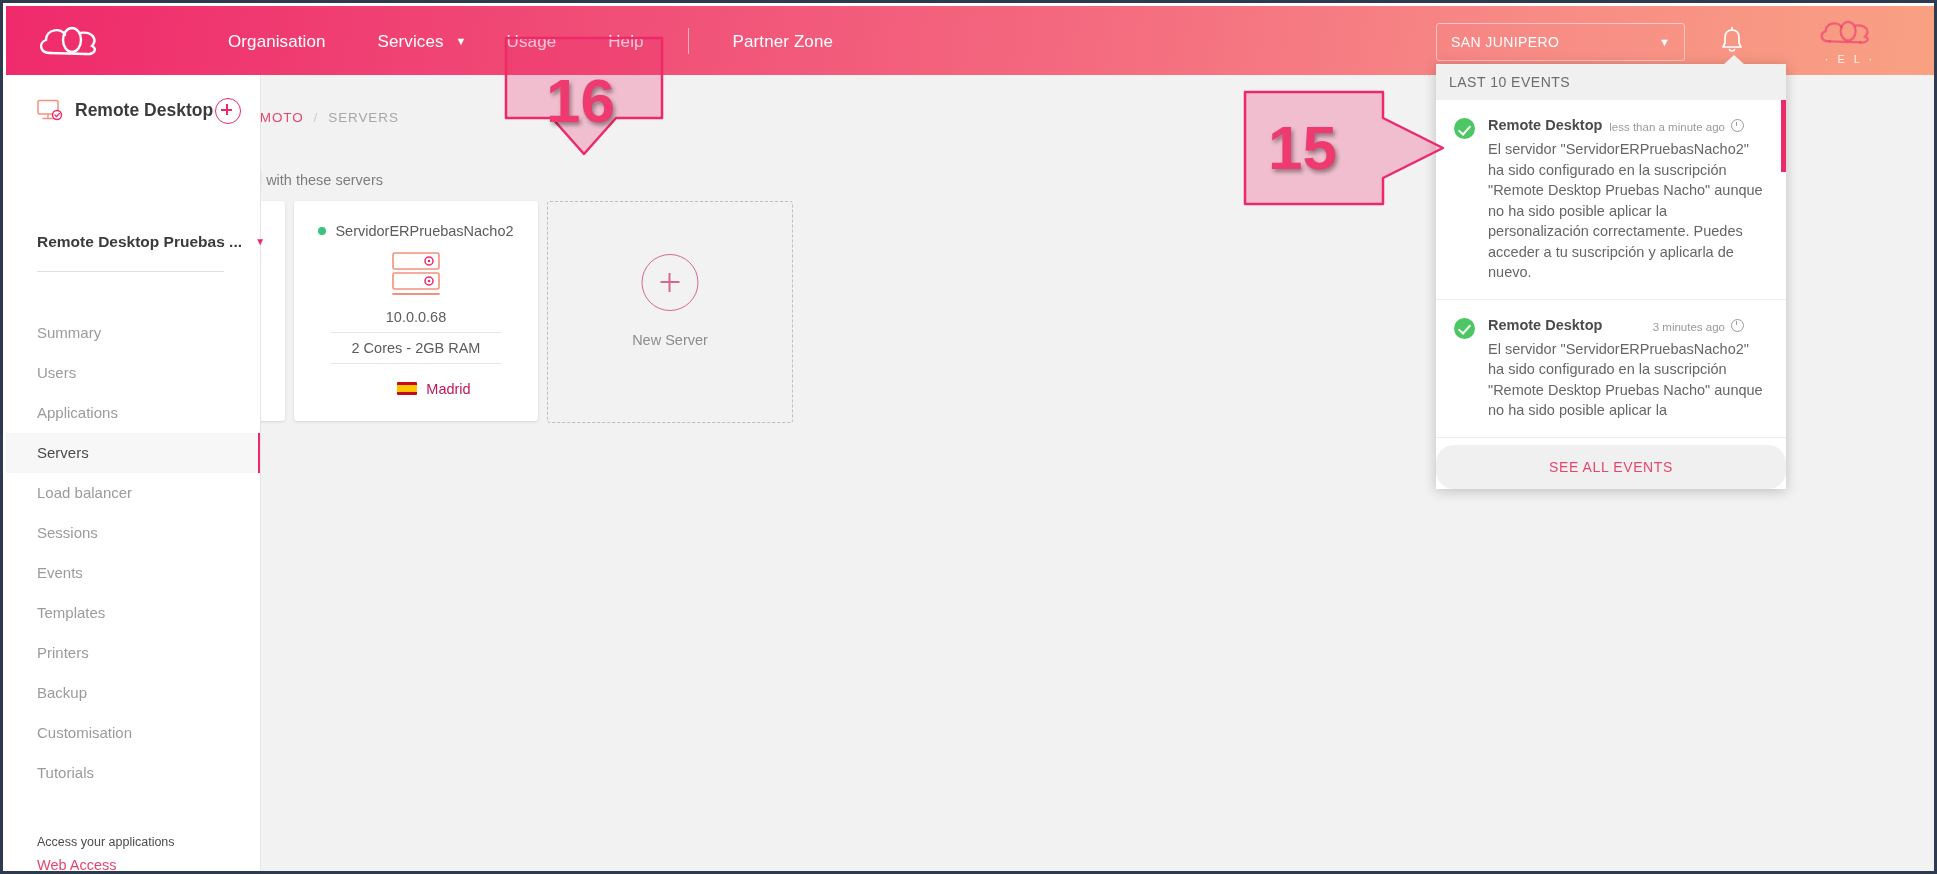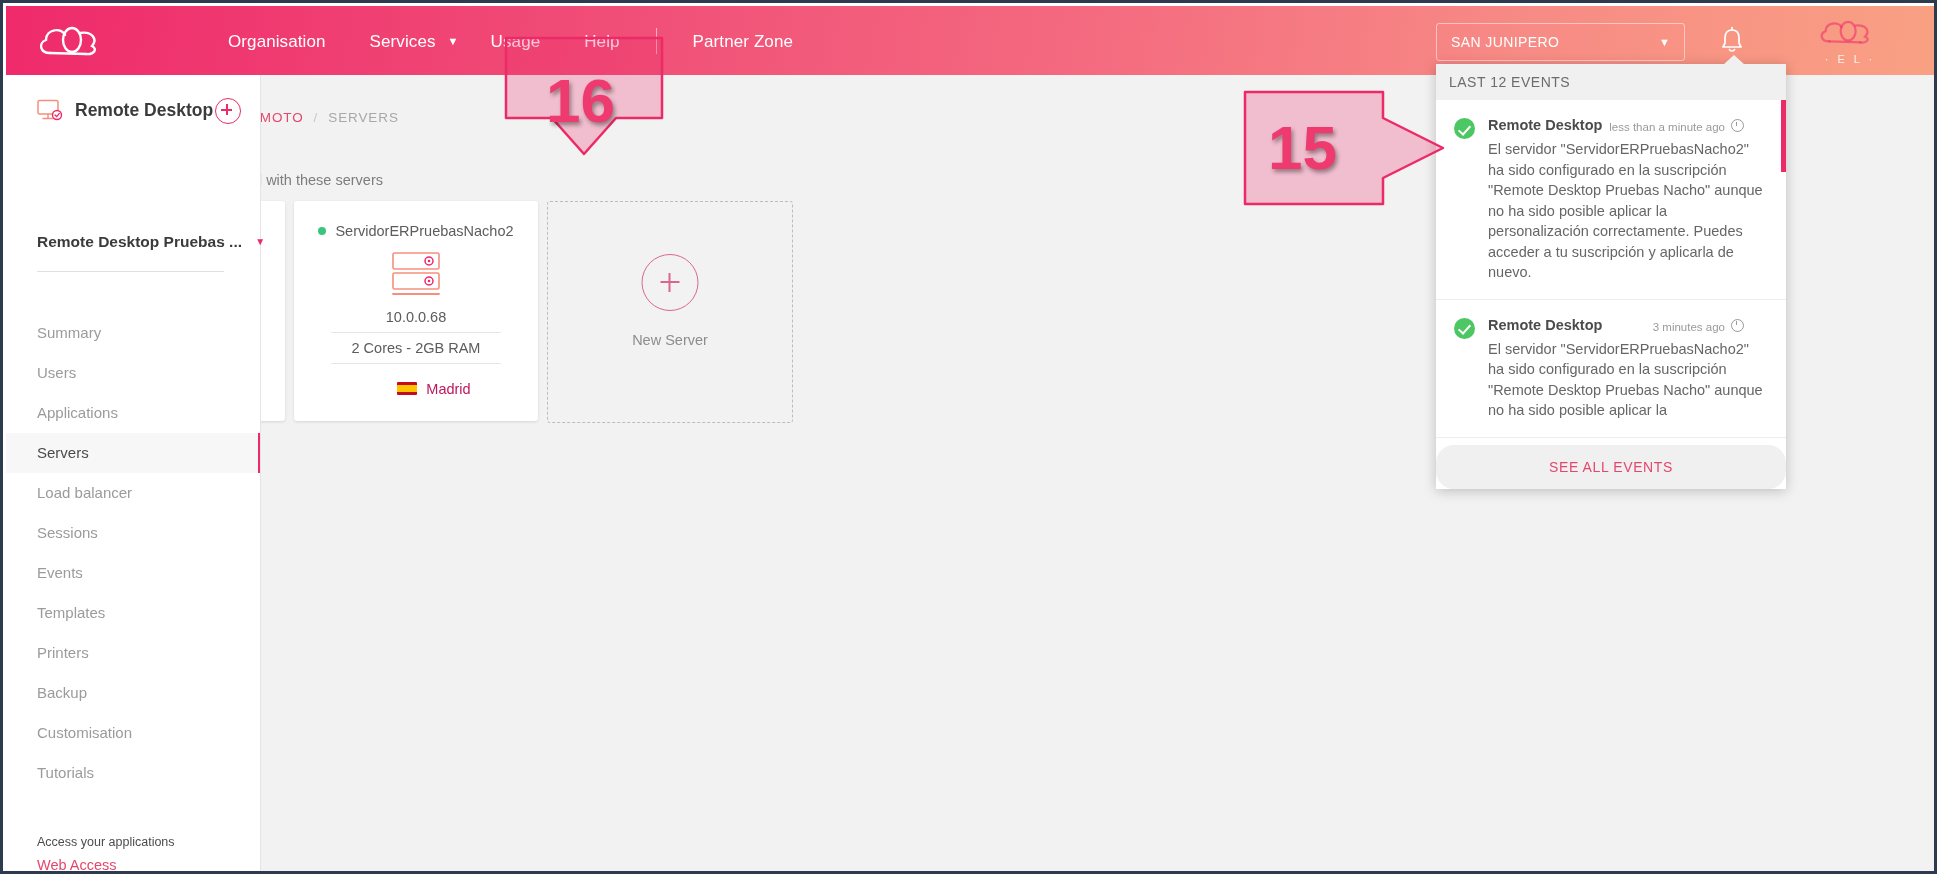--- a/index.html
+++ b/index.html
@@ -44,21 +44,21 @@
     left: 30px; top: 17px;
     width: 72px; height: 38px;
     cursor: pointer;
   }
   .nav-links {
     position: absolute;
     left: 200px; top: 0;
     height: 70px;
     display: flex;
     align-items: center;
-    gap: 0;
+    gap: 8px;
   }
   .nav-link {
     color: #ffffff;
     font-size: 17px;
     padding: 0 22px;
     line-height: 69px;
     cursor: pointer;
     white-space: nowrap;
     letter-spacing: .1px;
   }
@@ -694,21 +694,21 @@
     </div>
 
     <div class="card-new">
       <div class="new-circle"></div>
       <div class="new-label">New Server</div>
     </div>
   </div>
 
   <div class="events-panel">
     <div class="events-arrow"></div>
-    <div class="events-header">LAST 12 EVENTS</div>
+    <div class="events-header">LAST 10 EVENTS</div>
 
     <div class="events-body">
       <div class="event-item">
         <div class="event-ok-icon"></div>
         <div class="event-main">
           <span class="event-title">Remote Desktop</span>
           <span class="event-time"><span>less than a minute ago</span><span class="clock-icon"></span></span>
           <div class="event-text">El servidor "ServidorERPruebasNacho2" ha sido configurado en la suscripción "Remote Desktop Pruebas Nacho" aunque no ha sido posible aplicar la personalización correctamente. Puedes acceder a tu suscripción y aplicarla de nuevo.</div>
         </div>
       </div>

